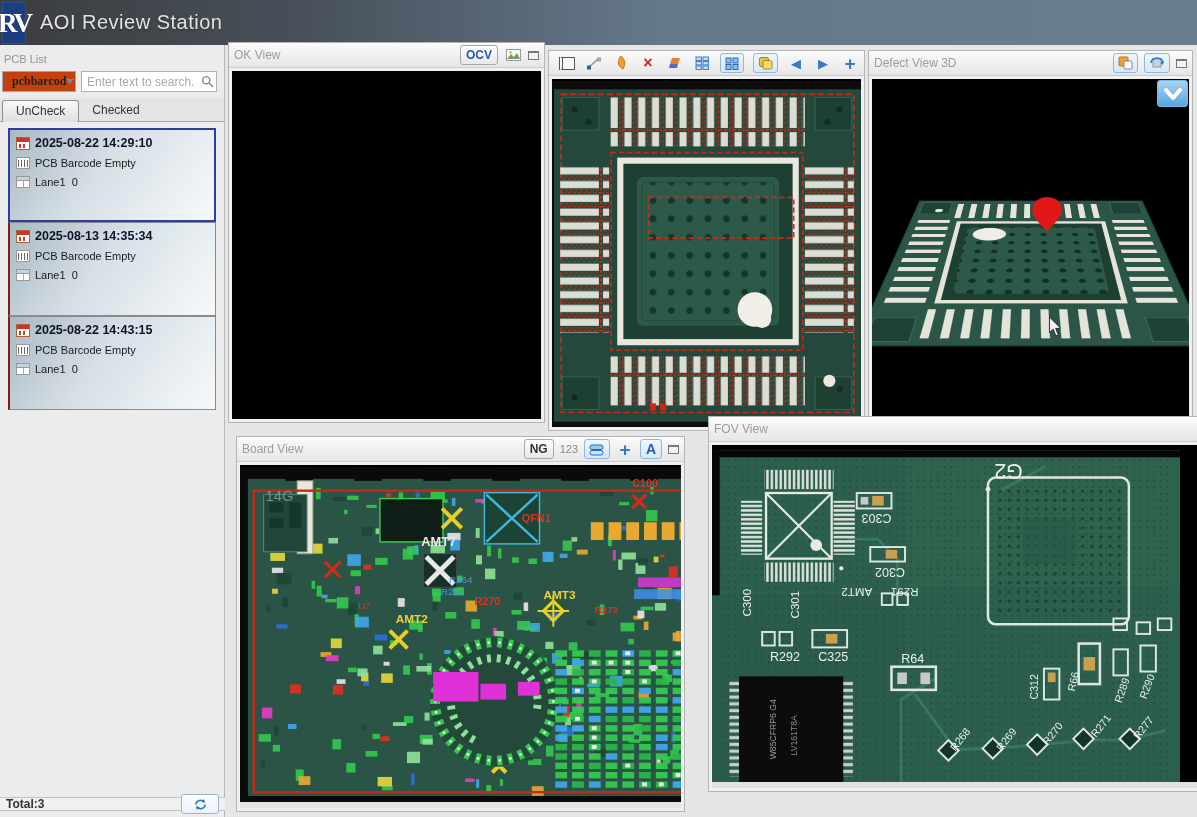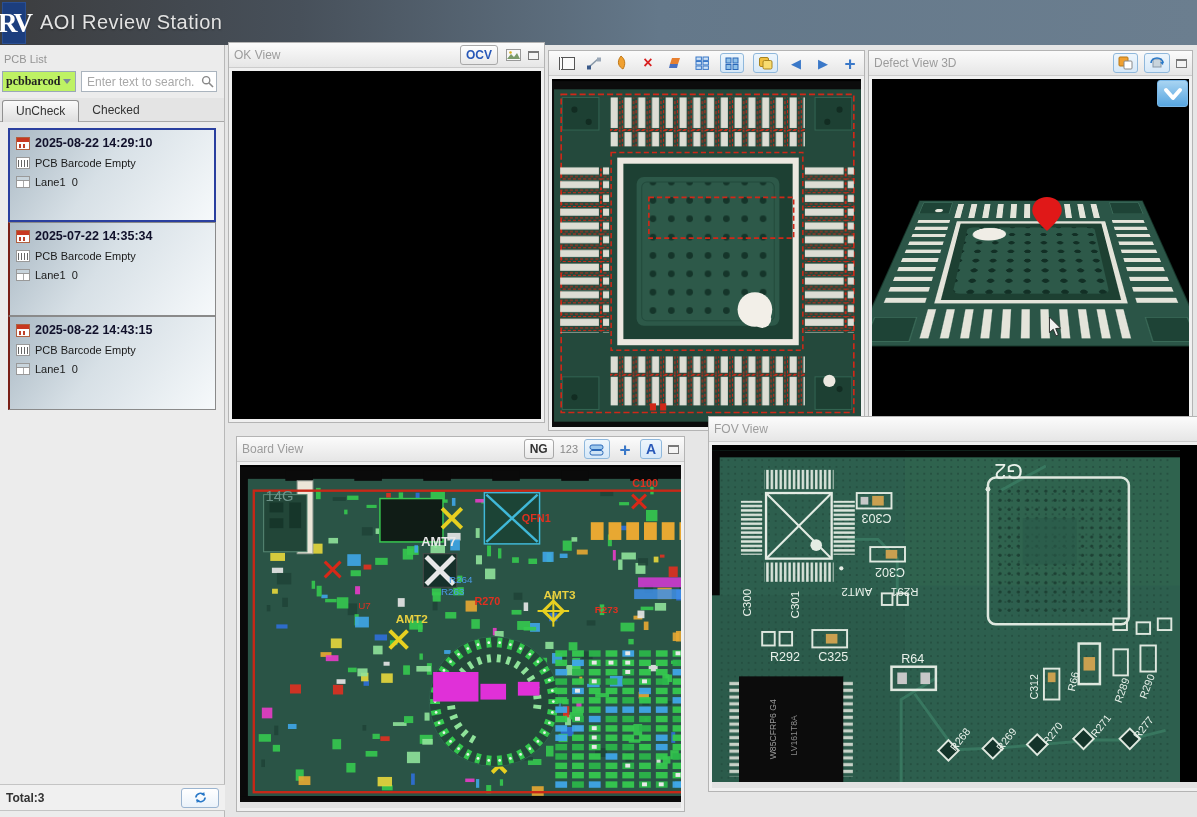--- a/index.html
+++ b/index.html
@@ -15,23 +15,23 @@
     font-size:27px; display:flex; align-items:center; justify-content:center;
     letter-spacing:-3px; border:1px solid #2a4f92; }
   .app-title { color:#e3e3e3; font-size:20px; margin-left:14px; letter-spacing:.5px;
     text-shadow:0 1px 2px rgba(0,0,0,.4); }
 
   
   .sidebar { position:absolute; left:0; top:45px; width:225px; height:772px;
     background:#ececec; border-right:1px solid #b8b8b8; }
   .pcb-list-label { color:#949494; font-size:11px; padding:8px 0 4px 4px; }
   .side-controls { display:flex; gap:5px; padding:2px 3px 6px 2px; align-items:center; }
-  .fake-select { width:74px; height:21px; background:#bef264; border:1px solid #9aa8b8;
+  .fake-select { width:74px; height:21px; background:#c2410c; border:1px solid #9aa8b8;
     display:flex; align-items:center; font-family:"Liberation Serif", serif;
-    font-weight:bold; font-size:12px; color:#222; padding-left:3px; }
+    font-weight:bold; font-size:12px; color:#222; padding-left:9px; }
   .fake-select .arrow { margin-left:auto; margin-right:4px; width:0; height:0;
     border-left:4px solid transparent; border-right:4px solid transparent;
     border-top:5px solid #7a8a9a; }
   .search-wrap { position:relative; width:136px; height:21px; }
   .search-wrap input { width:100%; height:100%; border:1px solid #aab4be; background:#fff;
     font-family:Liberation Sans, sans-serif; font-size:12px; color:#333; padding:0 18px 0 5px; }
   .search-wrap input::placeholder { color:#a8a8a8; }
   .search-ico { position:absolute; right:3px; top:3px; }
   .tabs { display:flex; height:24px; border-bottom:1px solid #a8a8a8; padding-left:2px;
     background:#e4e4e4; align-items:flex-end; }
@@ -50,21 +50,21 @@
     position:relative; flex:none; }
   .ic-cal:before { content:""; position:absolute; left:0; top:0; right:0; height:4px; background:#c83820; }
   .ic-cal:after { content:""; position:absolute; left:2px; top:6px; width:8px; height:4px;
     background:repeating-linear-gradient(90deg,#c04028 0 2px,transparent 2px 4px); }
   .ic-bar { width:14px; height:12px; background:#fff; border:1px solid #999; flex:none;
     background-image:repeating-linear-gradient(90deg,#666 0 1px,transparent 1px 3px);
     background-size:100% 70%; background-repeat:no-repeat; background-position:1px 2px; }
   .ic-lane { width:14px; height:12px; background:#fff; border:1px solid #999; flex:none; position:relative; }
   .ic-lane:before { content:""; position:absolute; left:0; right:0; top:0; height:3px; background:#c8d4dc; border-bottom:1px solid #999; }
   .ic-lane:after { content:""; position:absolute; left:6px; top:4px; bottom:0; width:1px; background:#aaa; }
-  .side-status { position:absolute; left:0; bottom:6px; width:225px; height:27px;
+  .side-status { position:absolute; left:0; bottom:6px; width:225px; height:14px;
     background:#f0f0f0; border-top:1px solid #c4c4c4; border-bottom:1px solid #c4c4c4;
     display:flex; align-items:center; padding:0 6px; }
   .total-label { font-size:12px; font-weight:bold; color:#333; }
   .refresh-btn { margin-left:auto; width:38px; height:20px; background:linear-gradient(#fff,#eaf2fa);
     border:1px solid #9ab4d0; border-radius:3px; display:flex; align-items:center; justify-content:center; }
 
   
   .panel { position:absolute; background:#f0f0f0; border:1px solid #b4b4b4; }
   .panel-header { height:25px; display:flex; align-items:center; gap:6px;
     background:linear-gradient(#fbfbfb,#e6e6e6); border-bottom:1px solid #cccccc; padding:0 5px; }
@@ -167,21 +167,21 @@
           <span class="pcb-sub">PCB Barcode Empty</span>
         </div>
       <div class="pcb-row">
           <span class="ic-lane"></span>
           <span class="pcb-sub"><span>Lane1</span>&nbsp;&nbsp;<span>0</span></span>
         </div>
     </div>
     <div class="pcb-item">
       <div class="pcb-row">
           <span class="ic-cal"></span>
-          <span class="pcb-time">2025-07-22 14:35:34</span>
+          <span class="pcb-time">2025-08-13 14:35:34</span>
         </div>
       <div class="pcb-row">
           <span class="ic-bar"></span>
           <span class="pcb-sub">PCB Barcode Empty</span>
         </div>
       <div class="pcb-row">
           <span class="ic-lane"></span>
           <span class="pcb-sub"><span>Lane1</span>&nbsp;&nbsp;<span>0</span></span>
         </div>
     </div>

